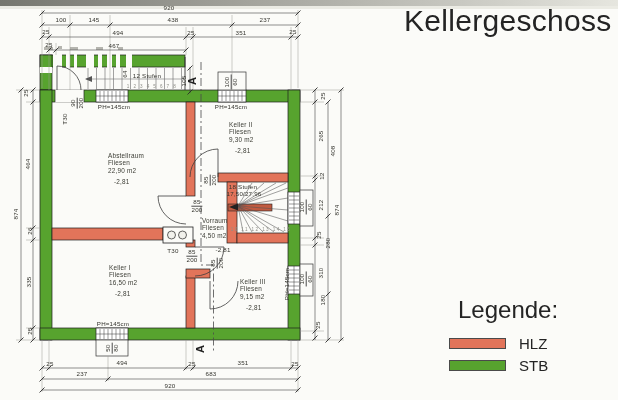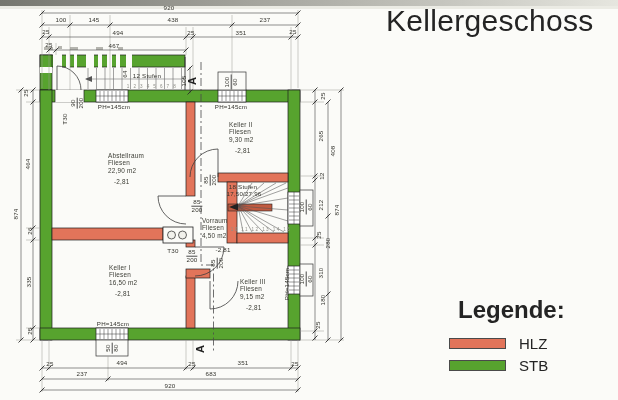--- a/index.html
+++ b/index.html
@@ -3,23 +3,23 @@
 <meta charset="utf-8">
 <style>
   :root{ --hlz:#e2745a; --stb:#57a32e; --stringer:#c05a40; }
   html,body{margin:0;padding:0;background:#ffffff;}
   .stage{position:relative;width:618px;height:400px;background:#fbfbf8;overflow:hidden;
          font-family:"Liberation Sans",sans-serif;}
   .scan-bar{position:absolute;top:0;left:0;width:618px;height:6px;
          background:linear-gradient(90deg,#75766f,#a3a39c 40%,#c9c9c2 75%,#e6e6df);}
   .scan-bar2{position:absolute;top:6px;left:0;width:618px;height:3px;background:#ebebe4;}
   #plan{position:absolute;left:0;top:0;}
-  #title{position:absolute;left:386px;top:4px;margin:0;font-size:30px;font-weight:400;
+  #title{position:absolute;left:404px;top:4px;margin:0;font-size:30px;font-weight:400;
          color:#242424;letter-spacing:0.3px;}
-  .legend-heading{position:absolute;left:458px;top:296px;font-size:24px;color:#242424;font-weight:bold;}
+  .legend-heading{position:absolute;left:458px;top:296px;font-size:24px;color:#242424;}
   .sw{position:absolute;left:449px;width:57px;height:11px;border:1px solid #4a4a4a;box-sizing:border-box;}
   #sw0{top:338px;} #sw1{top:360px;}
   .lg-label{position:absolute;left:519px;font-size:15px;color:#242424;}
   #lg0{top:335px;} #lg1{top:357px;}
   #annot,#rooms{position:absolute;left:0;top:0;width:618px;height:400px;}
   .an{position:absolute;font-size:6.2px;color:#34342e;white-space:pre;letter-spacing:0.2px;
       transform:translate(-50%,-50%);}
   .an.r{transform:translate(-50%,-50%) rotate(-90deg);}
   .an.faint{font-size:4.6px;color:#8f8f88;letter-spacing:1.4px;}
   .an.sec{font-size:11px;font-weight:bold;color:#222;}

